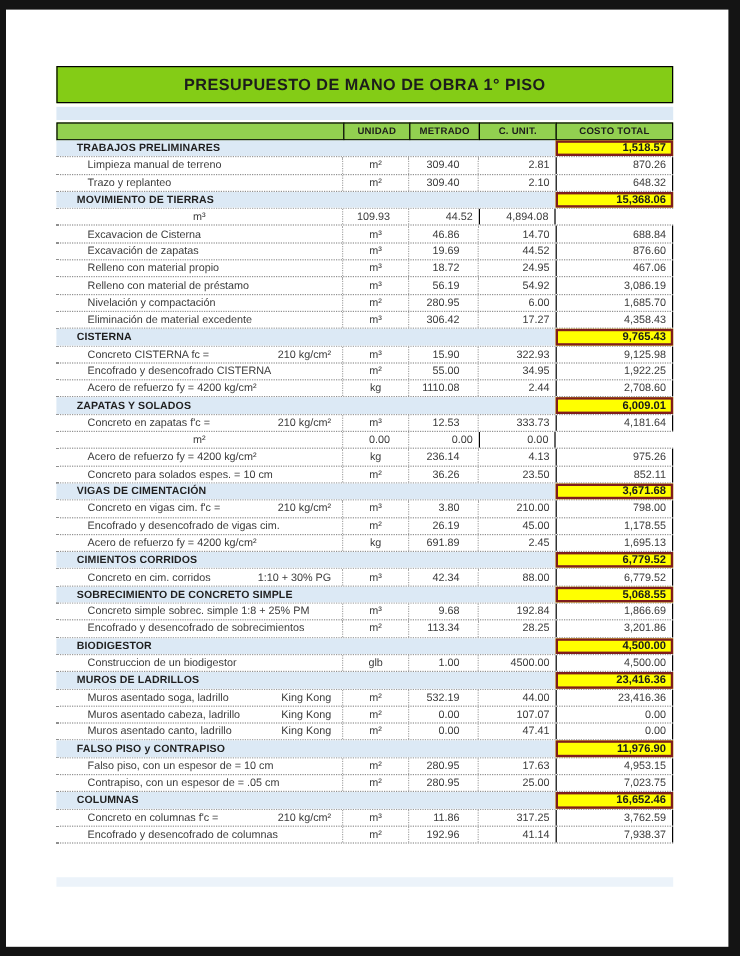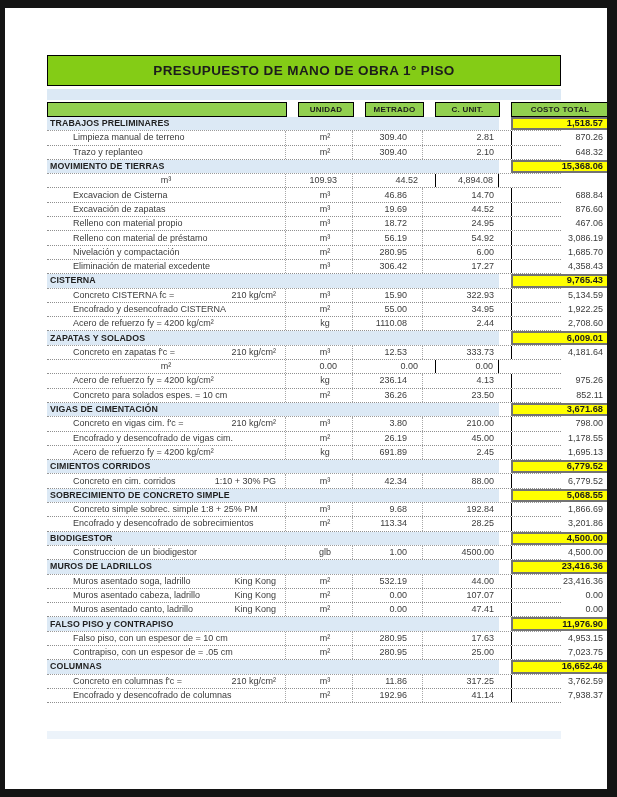--- a/index.html
+++ b/index.html
@@ -37,21 +37,20 @@
 
   
   .budget-table{margin-top:2px;color:#3b3b3b;}
   .row{
     display:grid;
     grid-template-columns:239px 55px 58px 64px 98px;
     height:14.3px;
     border-bottom:1px dotted #8f8f8f;
     box-sizing:border-box;
     font-size:9px;
-    gap:12px;
   }
   .cell{
     display:flex;align-items:center;
     box-sizing:border-box;
     overflow:hidden;white-space:nowrap;
     line-height:13px;
   }
 
   
   .header-row{height:15px;border-bottom:none;}
@@ -64,27 +63,27 @@
     margin-right:-1px;
   }
   .header-row .cell:last-child{margin-right:0;border-right:1.5px solid #000;}
 
   
   .section-row{border-bottom:1px dotted #9a9a9a;}
   .sec-name{
     grid-column:1 / 5;
     background:#dce9f5;
     font-weight:bold;color:#1f1f1f;
-    padding-left:3px;font-size:8.8px;
+    padding-left:17px;font-size:8.8px;
     letter-spacing:0.1px;
   }
   .sec-total{
     grid-column:5;
     background:#ffff00;
-    border:2px solid #737373;
+    border:2px solid #7f1d1d;
     font-weight:bold;color:#1a1a1a;
     justify-content:flex-end;
     padding-right:4px;font-size:9.3px;
   }
 
   
   .desc{padding-left:26px;border-right:1px dotted #a8a8a8;}
   .desc .t2{margin-left:auto;padding-right:9px;}
   .unidad{justify-content:center;border-right:1px dotted #a8a8a8;}
   .metrado{justify-content:flex-end;padding-right:15px;border-right:1px dotted #a8a8a8;}
@@ -211,21 +210,21 @@
             <div class="cell sec-total">9,765.43</div>
           </div>
           <div class="row item-row">
             <div class="cell desc">
               <div class="t1">Concreto CISTERNA fc =</div>
               <div class="t2">210 kg/cm²</div>
             </div>
             <div class="cell unidad">m³</div>
             <div class="cell metrado">15.90</div>
             <div class="cell cunit">322.93</div>
-            <div class="cell costo">5,134.59</div>
+            <div class="cell costo">9,125.98</div>
           </div>
           <div class="row item-row">
             <div class="cell desc">
               <div class="t1">Encofrado y desencofrado CISTERNA</div>
             </div>
             <div class="cell unidad">m²</div>
             <div class="cell metrado">55.00</div>
             <div class="cell cunit">34.95</div>
             <div class="cell costo">1,922.25</div>
           </div>

